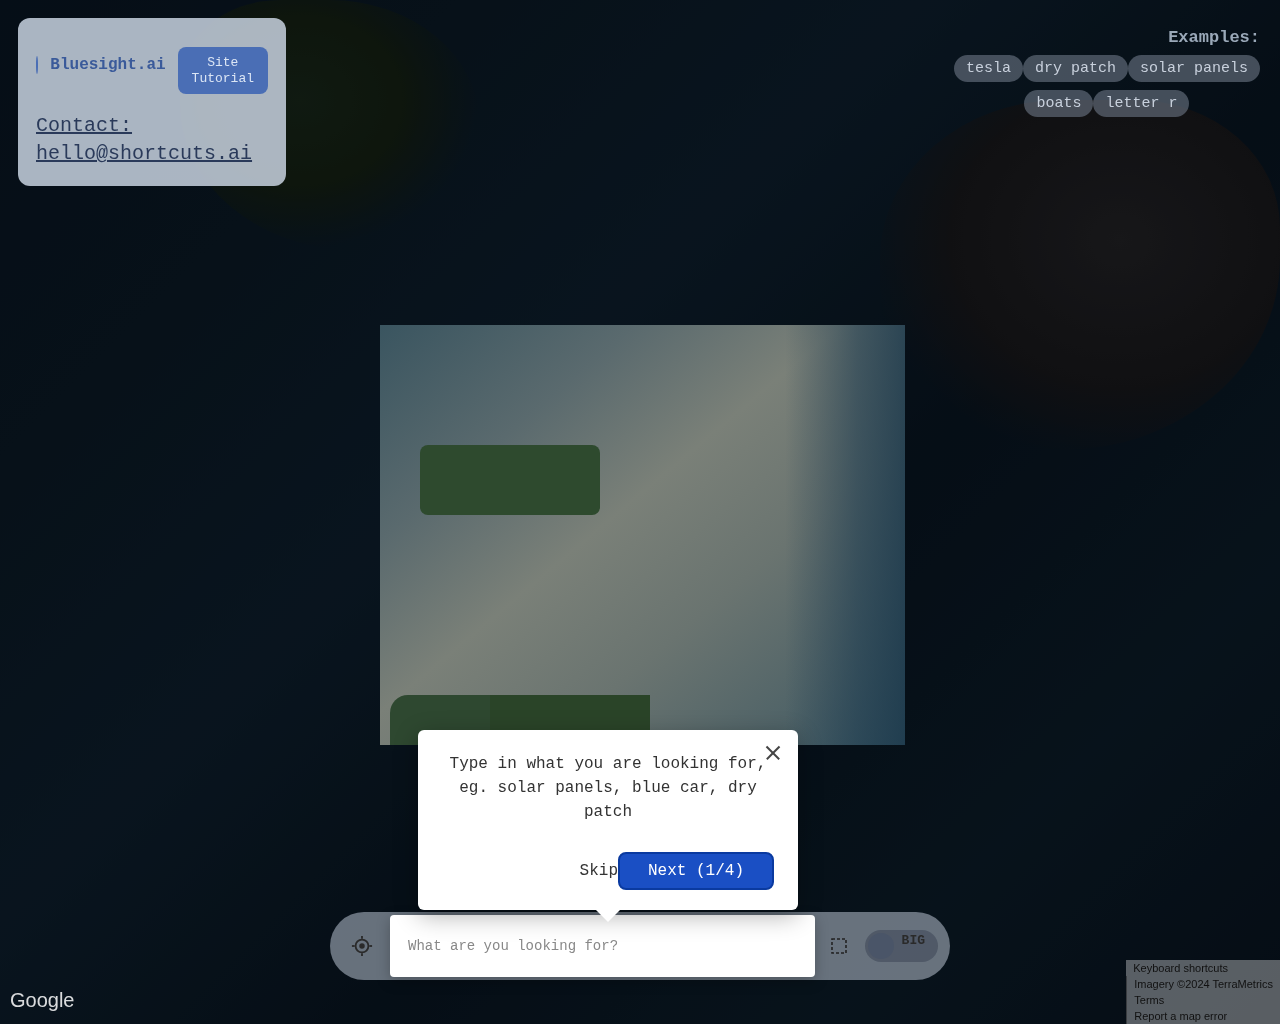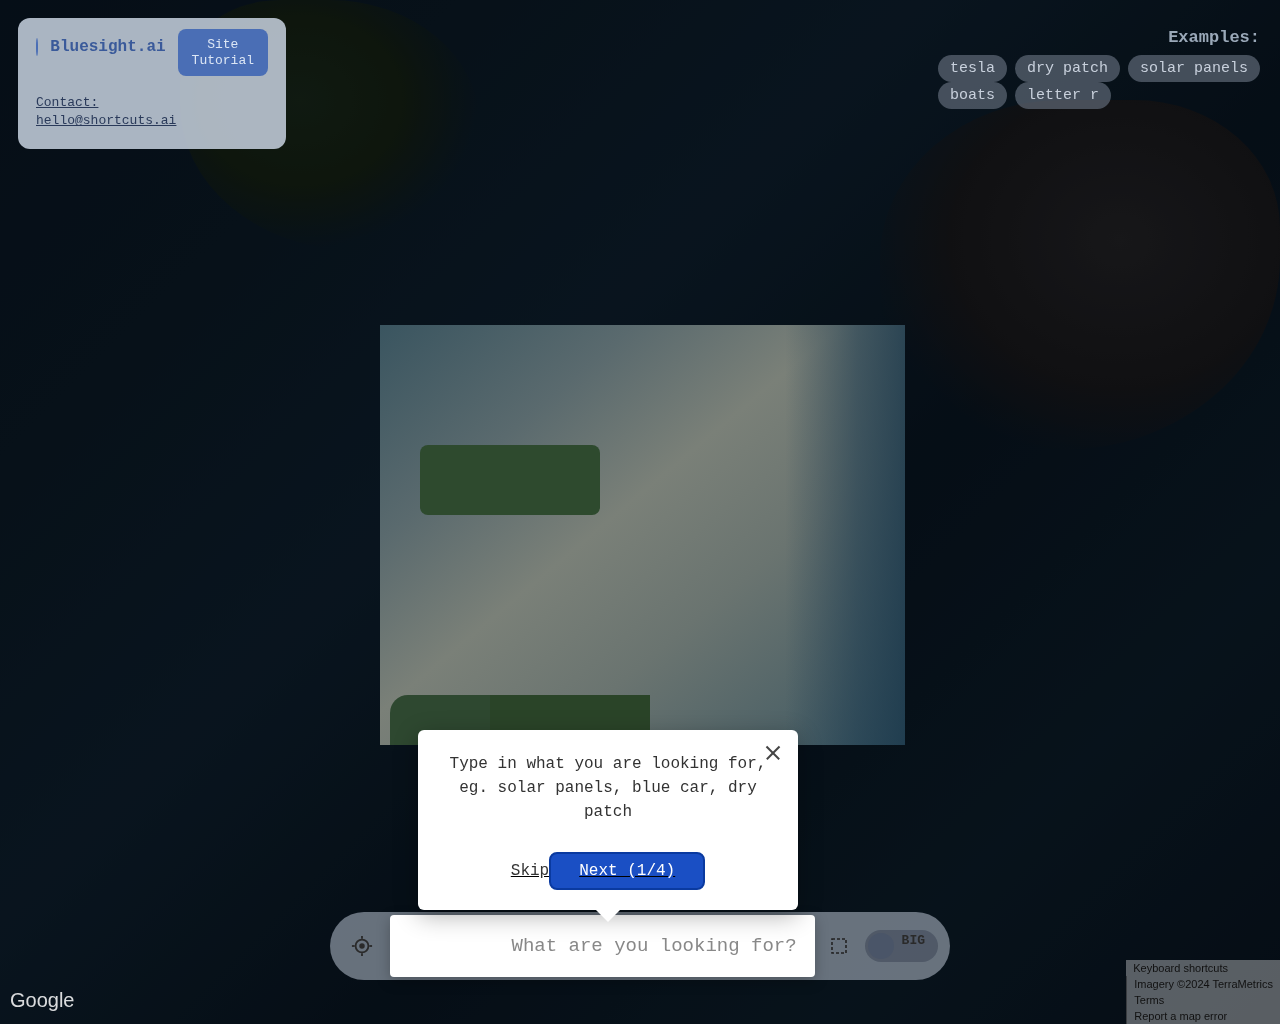--- a/index.html
+++ b/index.html
@@ -31,21 +31,21 @@
   background: rgba(0,0,0,0.45);
   pointer-events: none;
 }
 
 
 .top-left-card {
   position: absolute;
   top: 18px; left: 18px;
   background: rgba(200,210,225,0.85);
   border-radius: 12px;
-  padding: 0 18px 18px 18px;
+  padding: 18px 18px 18px 18px;
   width: 268px;
   z-index: 10;
 }
 .brand-row { display: flex; align-items: center; gap: 12px; margin-bottom: 18px; }
 .brand-dot {
   width: 18px; height: 18px; border-radius: 50%;
   background: #4a6eb5;
 }
 .brand-name {
   color: #3a5a9a;
@@ -62,39 +62,39 @@
   font-size: 13px;
   line-height: 1.2;
   text-align: center;
   cursor: pointer;
   margin-left: auto;
   margin-top: 11px;
 }
 .contact-link {
   color: #2a3a5a;
   text-decoration: underline;
-  font-size: 13px;
+  font-size: 20px;
   line-height: 1.4;
   display: block;
 }
 
 
 .examples-card {
   position: absolute;
   top: 28px; right: 20px;
   text-align: right;
   z-index: 10;
 }
 .examples-label {
   color: #9aa8b8;
   font-size: 17px;
   font-weight: bold;
   margin-bottom: 8px;
 }
-.example-chips-row { display: flex; gap: 8px; justify-content: flex-start; }
+.example-chips-row { display: flex; justify-content: center; margin-bottom: 8px; }
 .chip {
   background: rgba(110,120,135,0.6);
   color: #c8d0dc;
   padding: 5px 12px;
   border-radius: 14px;
   font-size: 15px;
   cursor: pointer;
 }
 
 
@@ -143,21 +143,21 @@
 }
 .tooltip-close::before { transform: rotate(45deg); }
 .tooltip-close::after { transform: rotate(-45deg); }
 .tooltip-text {
   color: #333;
   font-size: 16px;
   text-align: center;
   line-height: 1.5;
   margin-bottom: 28px;
 }
-.tooltip-actions { display: flex; justify-content: center; align-items: center; text-decoration: underline; }
+.tooltip-actions { display: flex; justify-content: flex-end; align-items: center; }
 .skip-btn {
   background: none; border: none;
   color: #333; font-family: inherit; font-size: 16px;
   cursor: pointer;
 }
 .next-btn {
   background: #1a4fc4;
   color: #fff;
   border: 2px solid #0a3aa0;
   border-radius: 8px;
@@ -205,23 +205,22 @@
   display: flex; align-items: center;
   padding: 0 18px;
   box-shadow: 0 4px 14px rgba(0,0,0,0.25);
   z-index: 25;
   position: relative;
 }
 .search-input {
   width: 100%;
   border: none; outline: none;
   font-family: inherit;
-  font-size: 19px;
+  font-size: 14px;
   color: #7f1d1d;
-  text-align: right;
 }
 .search-input::placeholder { color: #888; }
 .region-btn {
   width: 32px; height: 32px;
   cursor: pointer;
   display:flex; align-items:center; justify-content:center;
   color: #222;
   font-size: 22px;
 }
 .size-toggle {

